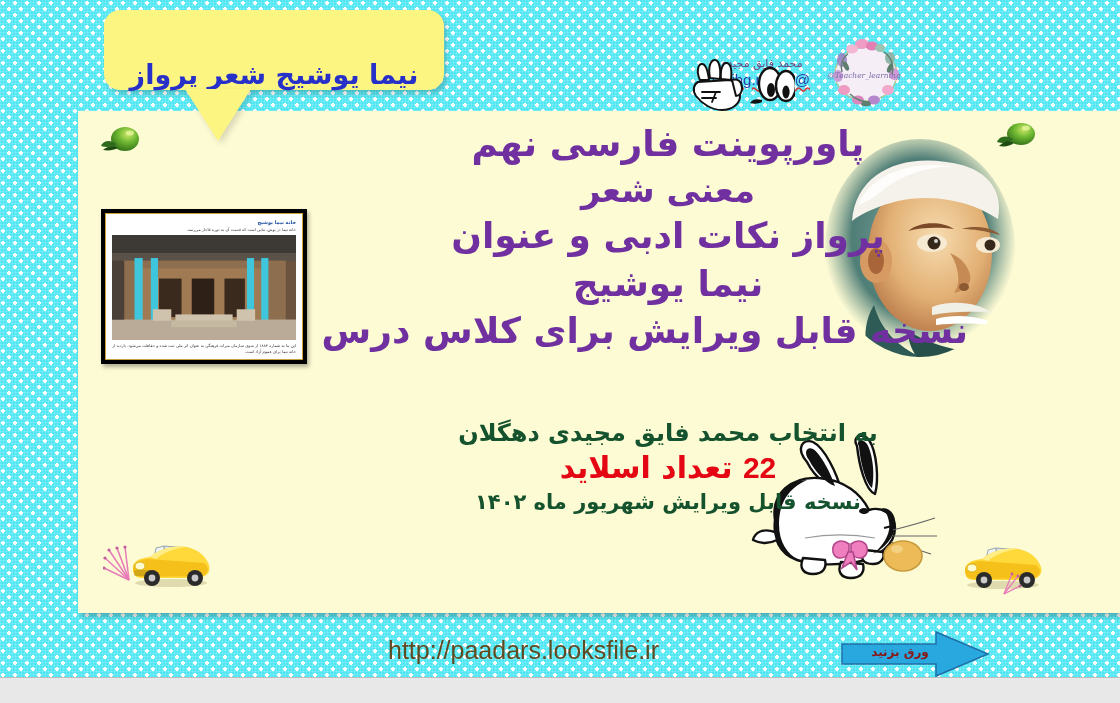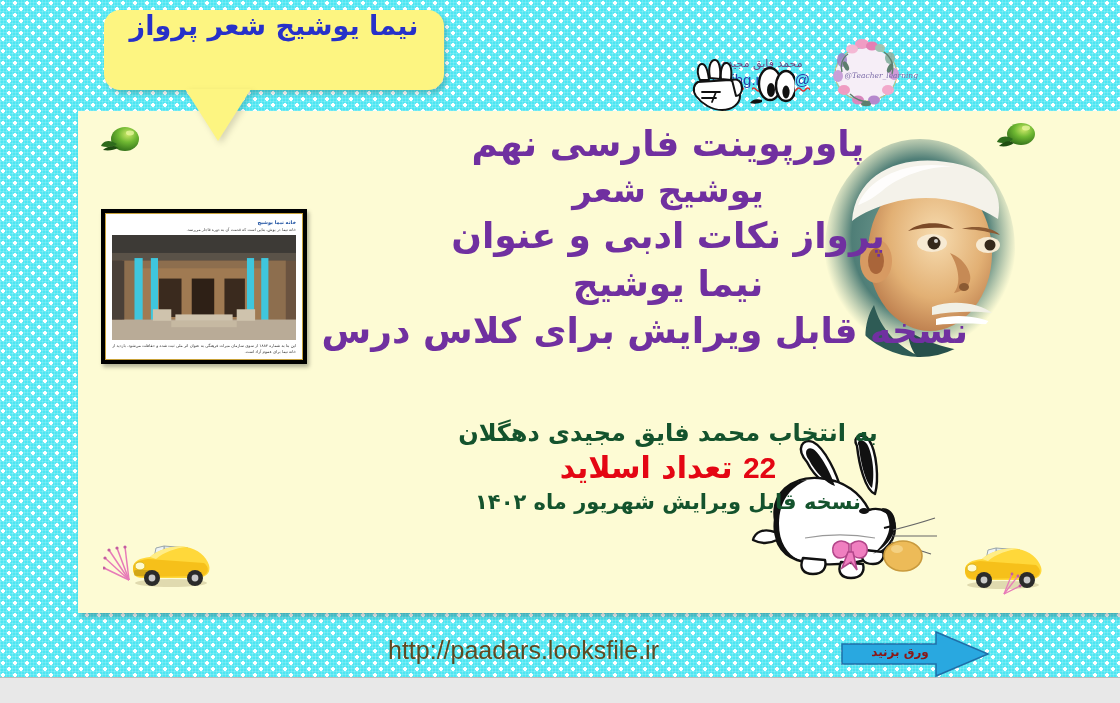--- a/index.html
+++ b/index.html
@@ -30,21 +30,21 @@
     background:#fdfbd4;
     box-shadow:3px 4px 5px rgba(0,0,0,.25);
     overflow:hidden;
   }
 
   
   #bubble{
     position:absolute;left:104px;top:10px;width:340px;height:80px;
     background:#fdf581;border-radius:16px;
     box-shadow:3px 4px 5px rgba(0,0,0,.18);
-    display:flex;align-items:flex-start;justify-content:center;
+    display:flex;align-items:flex-end;justify-content:center;
     z-index:6;
   }
   #bubble-text{
     color:#2731c9;font-weight:bold;font-size:27px;letter-spacing:.5px;
     white-space:nowrap;
   }
   #bubble-tail{
     position:absolute;left:185px;top:89px;width:0;height:0;
     border-left:33px solid transparent;border-right:33px solid transparent;
     border-top:52px solid #fdf581;z-index:6;
@@ -63,22 +63,22 @@
     text-decoration:underline wavy #e03030;
     text-underline-offset:2px;
   }
 
   
   #toon{position:absolute;left:690px;top:58px;width:105px;height:58px;z-index:5;}
 
   
   #badge{position:absolute;left:822px;top:32px;width:88px;height:84px;z-index:5;}
   #badge .cap{
-    position:absolute;left:12px;top:0;width:84px;height:84px;
-    display:flex;align-items:center;
+    position:absolute;left:0;top:0;width:84px;height:84px;
+    display:flex;align-items:center;justify-content:center;
   }
   #badge .cap span{
     font-family:"DejaVu Serif","Liberation Serif",serif;
     font-style:italic;font-size:7.5px;color:#7b6ba8;direction:ltr;
     transform:translateY(1px);
   }
 
   
   .fruit{position:absolute;width:42px;height:34px;z-index:3;}
   #fruit-left{left:100px;top:122px;}
@@ -353,21 +353,21 @@
       <g fill="#c45ca0">
           <circle cx="18" cy="6" r="1.4"></circle>
           <circle cx="12" cy="4" r="1.4"></circle>
           <circle cx="20" cy="16" r="1.4"></circle>
         </g>
     </svg>
   </span>
 
   <div id="headline" style="right:202px;top:9px;">
     <div class="ln big">پاورپوینت فارسی نهم</div>
-    <div class="ln">یوشیج شعر</div>
+    <div class="ln">معنی شعر</div>
     <div class="ln big">پرواز  نکات ادبی و عنوان</div>
     <div class="ln big">نیما یوشیج</div>
     <div class="ln big">نسخه قابل ویرایش برای کلاس درس</div>
   </div>
 
   <div id="subblock" style="right:222px;top:307px;">
     <div class="green">به انتخاب محمد فایق مجیدی دهگلان</div>
     <div class="countline">
       <span class="num">22</span>
       <span>تعداد اسلاید</span>

